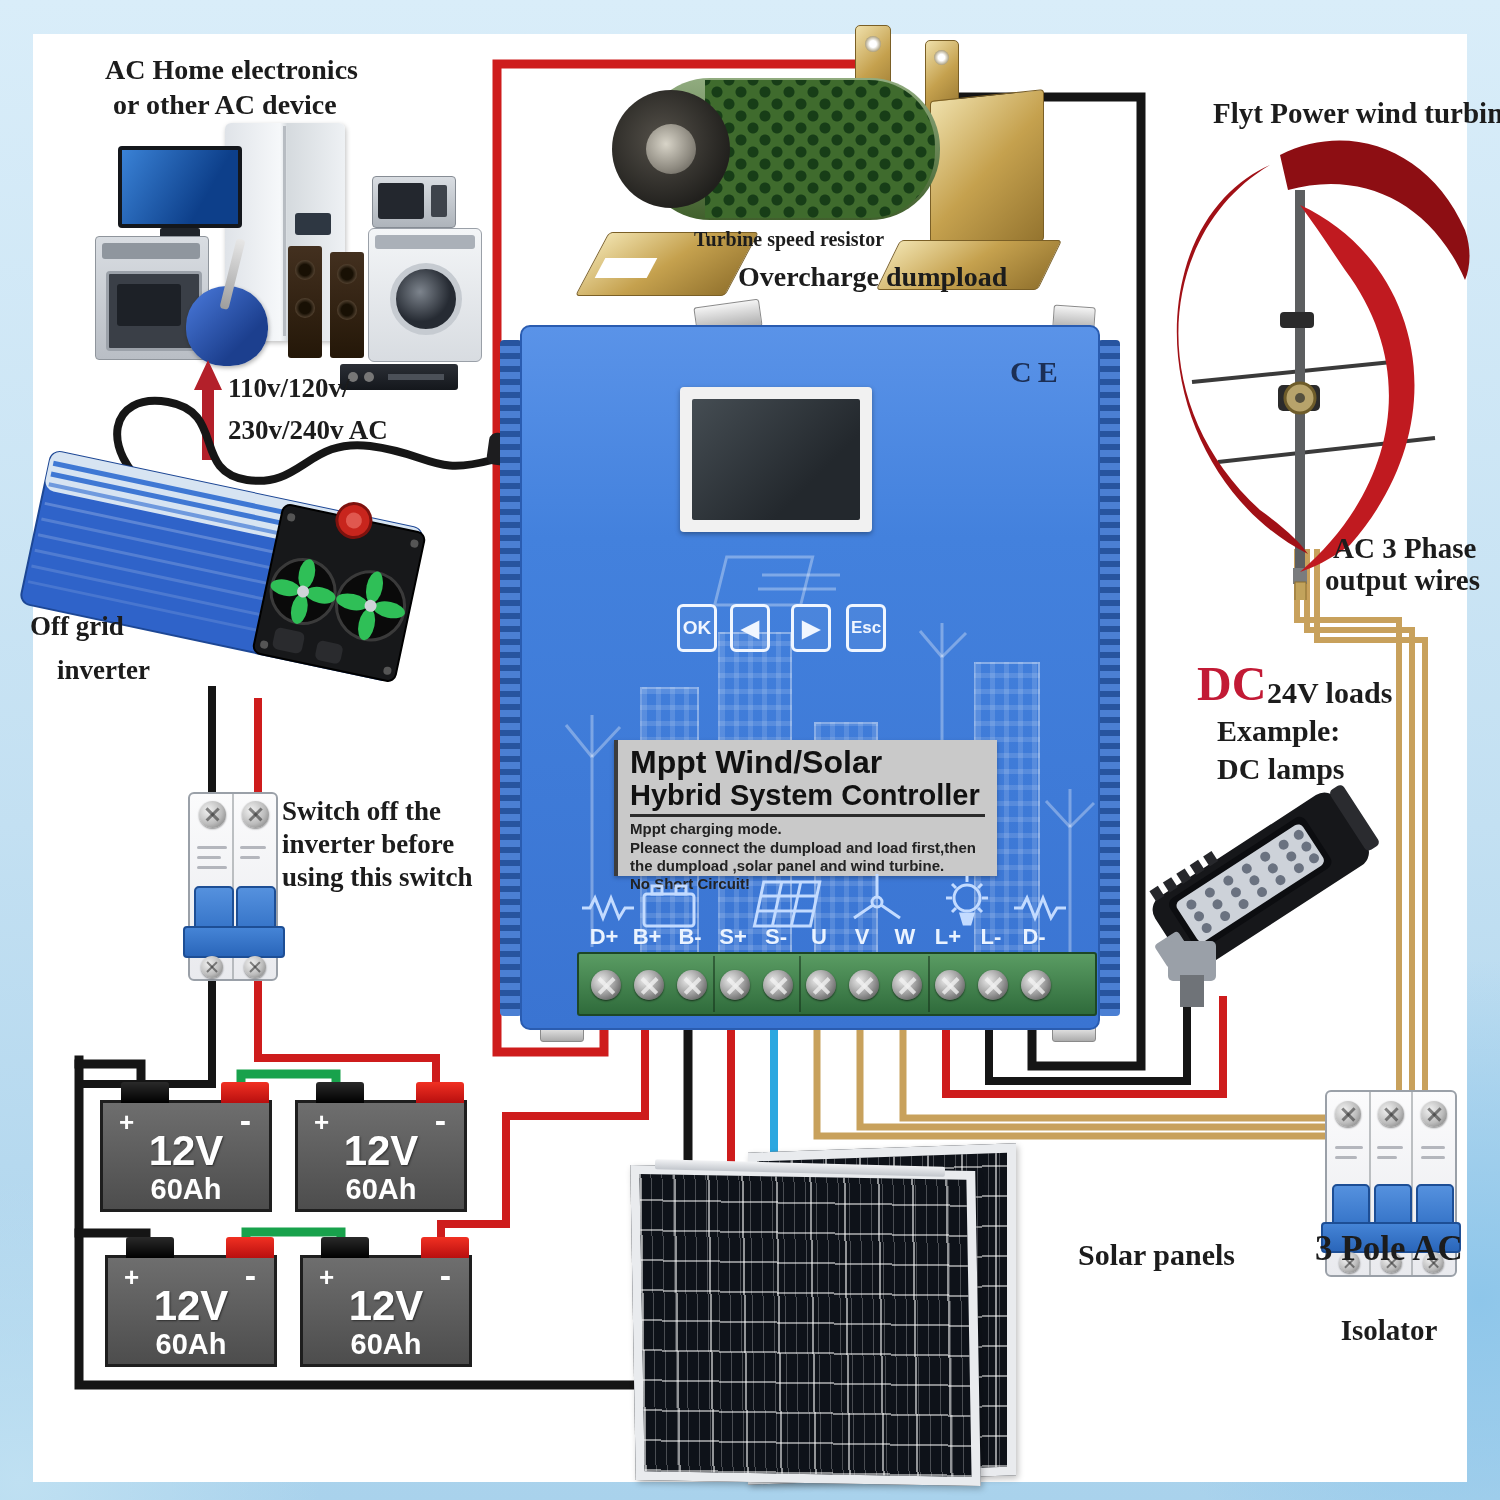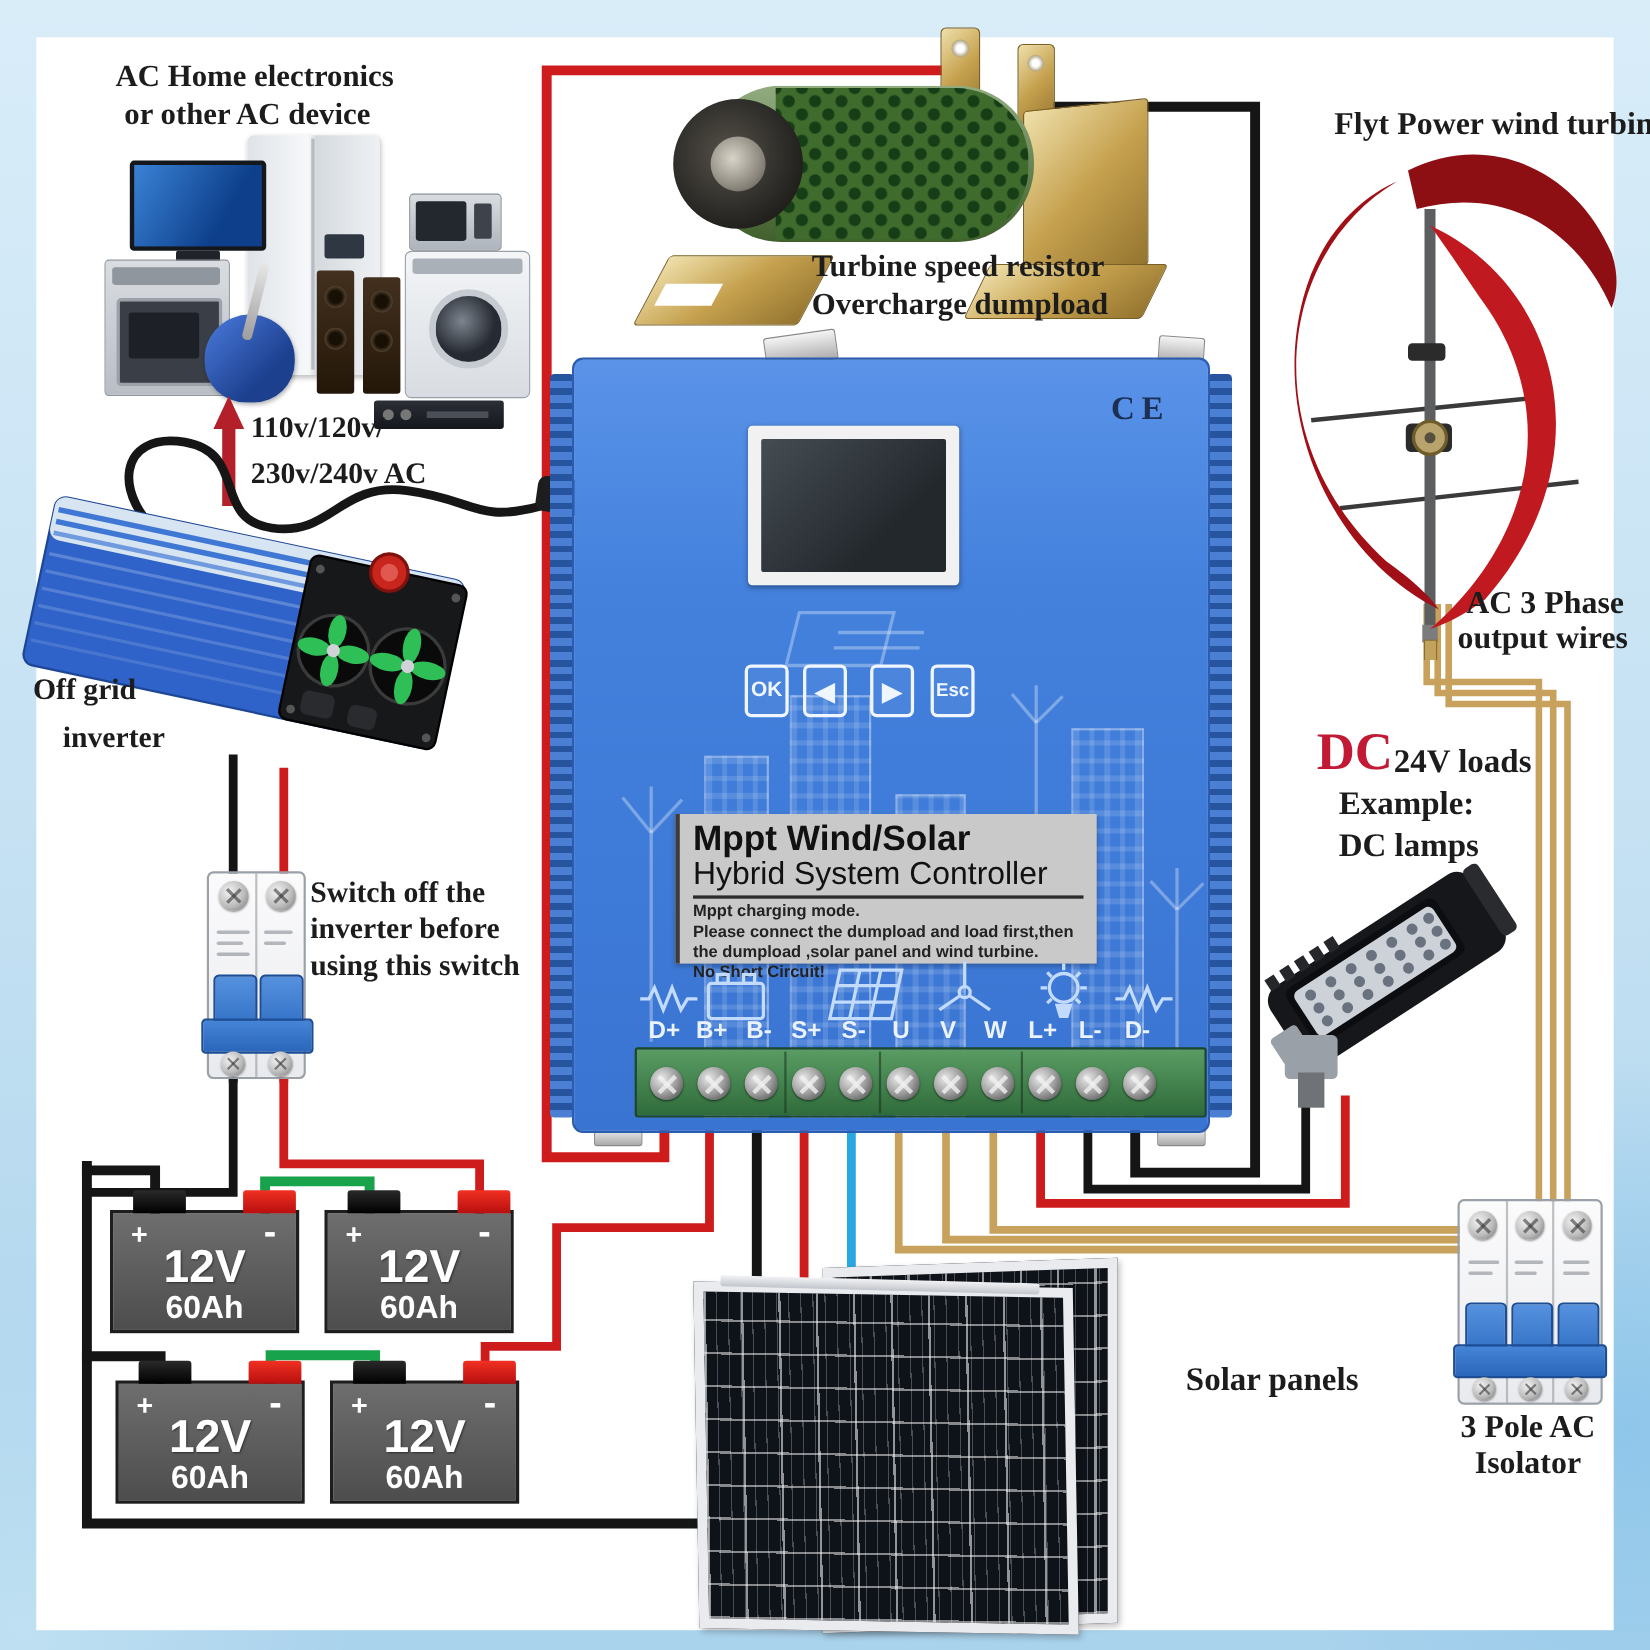--- a/index.html
+++ b/index.html
@@ -44,21 +44,21 @@
   .lcd-frame{position:absolute;left:158px;top:60px;width:192px;height:145px;background:#f1f1f1;
     border-radius:4px;box-shadow:0 2px 5px rgba(0,0,0,.35);}
   .lcd{position:absolute;left:12px;top:12px;width:168px;height:121px;
     background:linear-gradient(135deg,#454d53,#23282d 70%);border-radius:2px;}
   .cbtn{position:absolute;width:40px;height:48px;border:3px solid #f0f6ff;border-radius:6px;
     color:#f0f6ff;font-weight:bold;font-size:19px;display:flex;align-items:center;justify-content:center;
     background:rgba(255,255,255,.05);box-sizing:border-box;}
   .plate{position:absolute;left:92px;top:413px;width:383px;height:136px;background:#c9c9c9;
     border-left:4px solid #3c3c3c;box-shadow:0 2px 4px rgba(0,0,0,.25);padding:6px 0 0 12px;box-sizing:border-box;}
   .plate .t1{font-size:32px;font-weight:bold;color:#111;line-height:1.05;}
-  .plate .t2{font-size:29px;font-weight:normal;color:#111;line-height:1.1;}
+  .plate .t2{font-size:29px;font-weight:bold;color:#111;line-height:1.1;}
   .plate .hr{width:355px;height:3px;background:#2b2b2b;margin:3px 0 3px 0;}
   .plate .n{font-size:15px;font-weight:bold;color:#222;line-height:1.22;}
   .term{position:absolute;transform:translateX(-50%);color:#eaf3ff;font-weight:bold;font-size:22px;}
   .strip{position:absolute;left:55px;top:625px;width:520px;height:64px;
     background:linear-gradient(180deg,#5a9c63,#2f6b3b);border:2px solid #1d4727;border-radius:3px;box-sizing:border-box;}
   .sdiv{position:absolute;top:2px;bottom:2px;width:2px;background:rgba(20,50,25,.55);}
   .wm-building{position:absolute;border:2px solid rgba(255,255,255,.28);
     background:repeating-linear-gradient(0deg, rgba(255,255,255,.13) 0 5px, transparent 5px 16px),
                repeating-linear-gradient(90deg, rgba(255,255,255,.13) 0 5px, transparent 5px 14px);}
   
@@ -256,21 +256,21 @@
   <div class="abs brass" style="left:925px;top:40px;width:32px;height:74px;border-radius:5px;z-index:2;">
     <div class="abs" style="left:8px;top:9px;width:15px;height:15px;border-radius:50%;background:radial-gradient(#fff 30%,#6e5a22);"></div>
   </div>
   <div class="abs brass" style="left:592px;top:232px;width:148px;height:62px;transform:skewX(-28deg);border-radius:4px;z-index:2;"></div>
   <div class="abs" style="left:600px;top:258px;width:52px;height:20px;background:#fff;transform:skewX(-28deg);z-index:2;"></div>
   <div class="abs brass" style="left:930px;top:95px;width:112px;height:150px;transform:skewY(-6deg);border-radius:4px;z-index:2;"></div>
   <div class="abs brass" style="left:888px;top:240px;width:160px;height:48px;transform:skewX(-26deg);border-radius:4px;z-index:2;"></div>
   <div class="resistor-body" style="z-index:2;"></div>
   <div class="res-bumps" style="z-index:2;"></div>
   <div class="res-cap" style="z-index:2;"></div>
-  <div class="lbl" style="left:738px;top:228px;font-size:28px;z-index:3;">Turbine speed resistor</div>
+  <div class="lbl" style="left:694px;top:228px;font-size:20px;z-index:3;">Turbine speed resistor</div>
   <div class="lbl" style="left:738px;top:262px;font-size:28px;z-index:3;">Overcharge dumpload</div>
 
   <div class="lbl" style="left:1213px;top:98px;font-size:29px;z-index:2;">Flyt Power wind turbine</div>
   <svg class="abs" style="left:1130px;top:130px;z-index:2;" width="370" height="470">
     <line x1="62" y1="252" x2="282" y2="230" stroke="#3a3a3a" stroke-width="4"></line>
     <line x1="88" y1="332" x2="305" y2="308" stroke="#3a3a3a" stroke-width="4"></line>
     <rect x="165" y="60" width="10" height="380" fill="#5c5e60"></rect>
     <rect x="163" y="438" width="14" height="16" fill="#7a7c7e"></rect>
     <rect x="165" y="452" width="11" height="24" fill="#c2a35c" stroke="#8a6d2f"></rect>
     <path d="M140,35 C30,100 10,270 130,380 C155,398 170,412 178,424 C80,375 25,250 55,140 C70,85 105,50 140,35 Z" fill="#a11016"></path>
@@ -500,16 +500,16 @@
     <div class="stick" style="left:94px;top:54px;width:24px;"></div>
     <div class="stick" style="left:94px;top:64px;width:24px;"></div>
     <div class="tog" style="left:5px;top:92px;width:34px;height:50px;"></div>
     <div class="tog" style="left:47px;top:92px;width:34px;height:50px;"></div>
     <div class="tog" style="left:89px;top:92px;width:34px;height:50px;"></div>
     <div class="togbar" style="left:-6px;top:130px;width:136px;height:27px;"></div>
     <div class="screw" style="left:12px;top:160px;width:21px;height:21px;"></div>
     <div class="screw" style="left:54px;top:160px;width:21px;height:21px;"></div>
     <div class="screw" style="left:96px;top:160px;width:21px;height:21px;"></div>
   </div>
-  <div class="lbl" style="left:1389px;top:1282px;font-size:29px;transform:translateX(-50%);z-index:2;">3 Pole AC</div>
+  <div class="lbl" style="left:1389px;top:1230px;font-size:35px;transform:translateX(-50%);z-index:2;">3 Pole AC</div>
   <div class="lbl" style="left:1389px;top:1315px;font-size:29px;transform:translateX(-50%);z-index:2;">Isolator</div>
 
 </div>
 
 </body></html>

